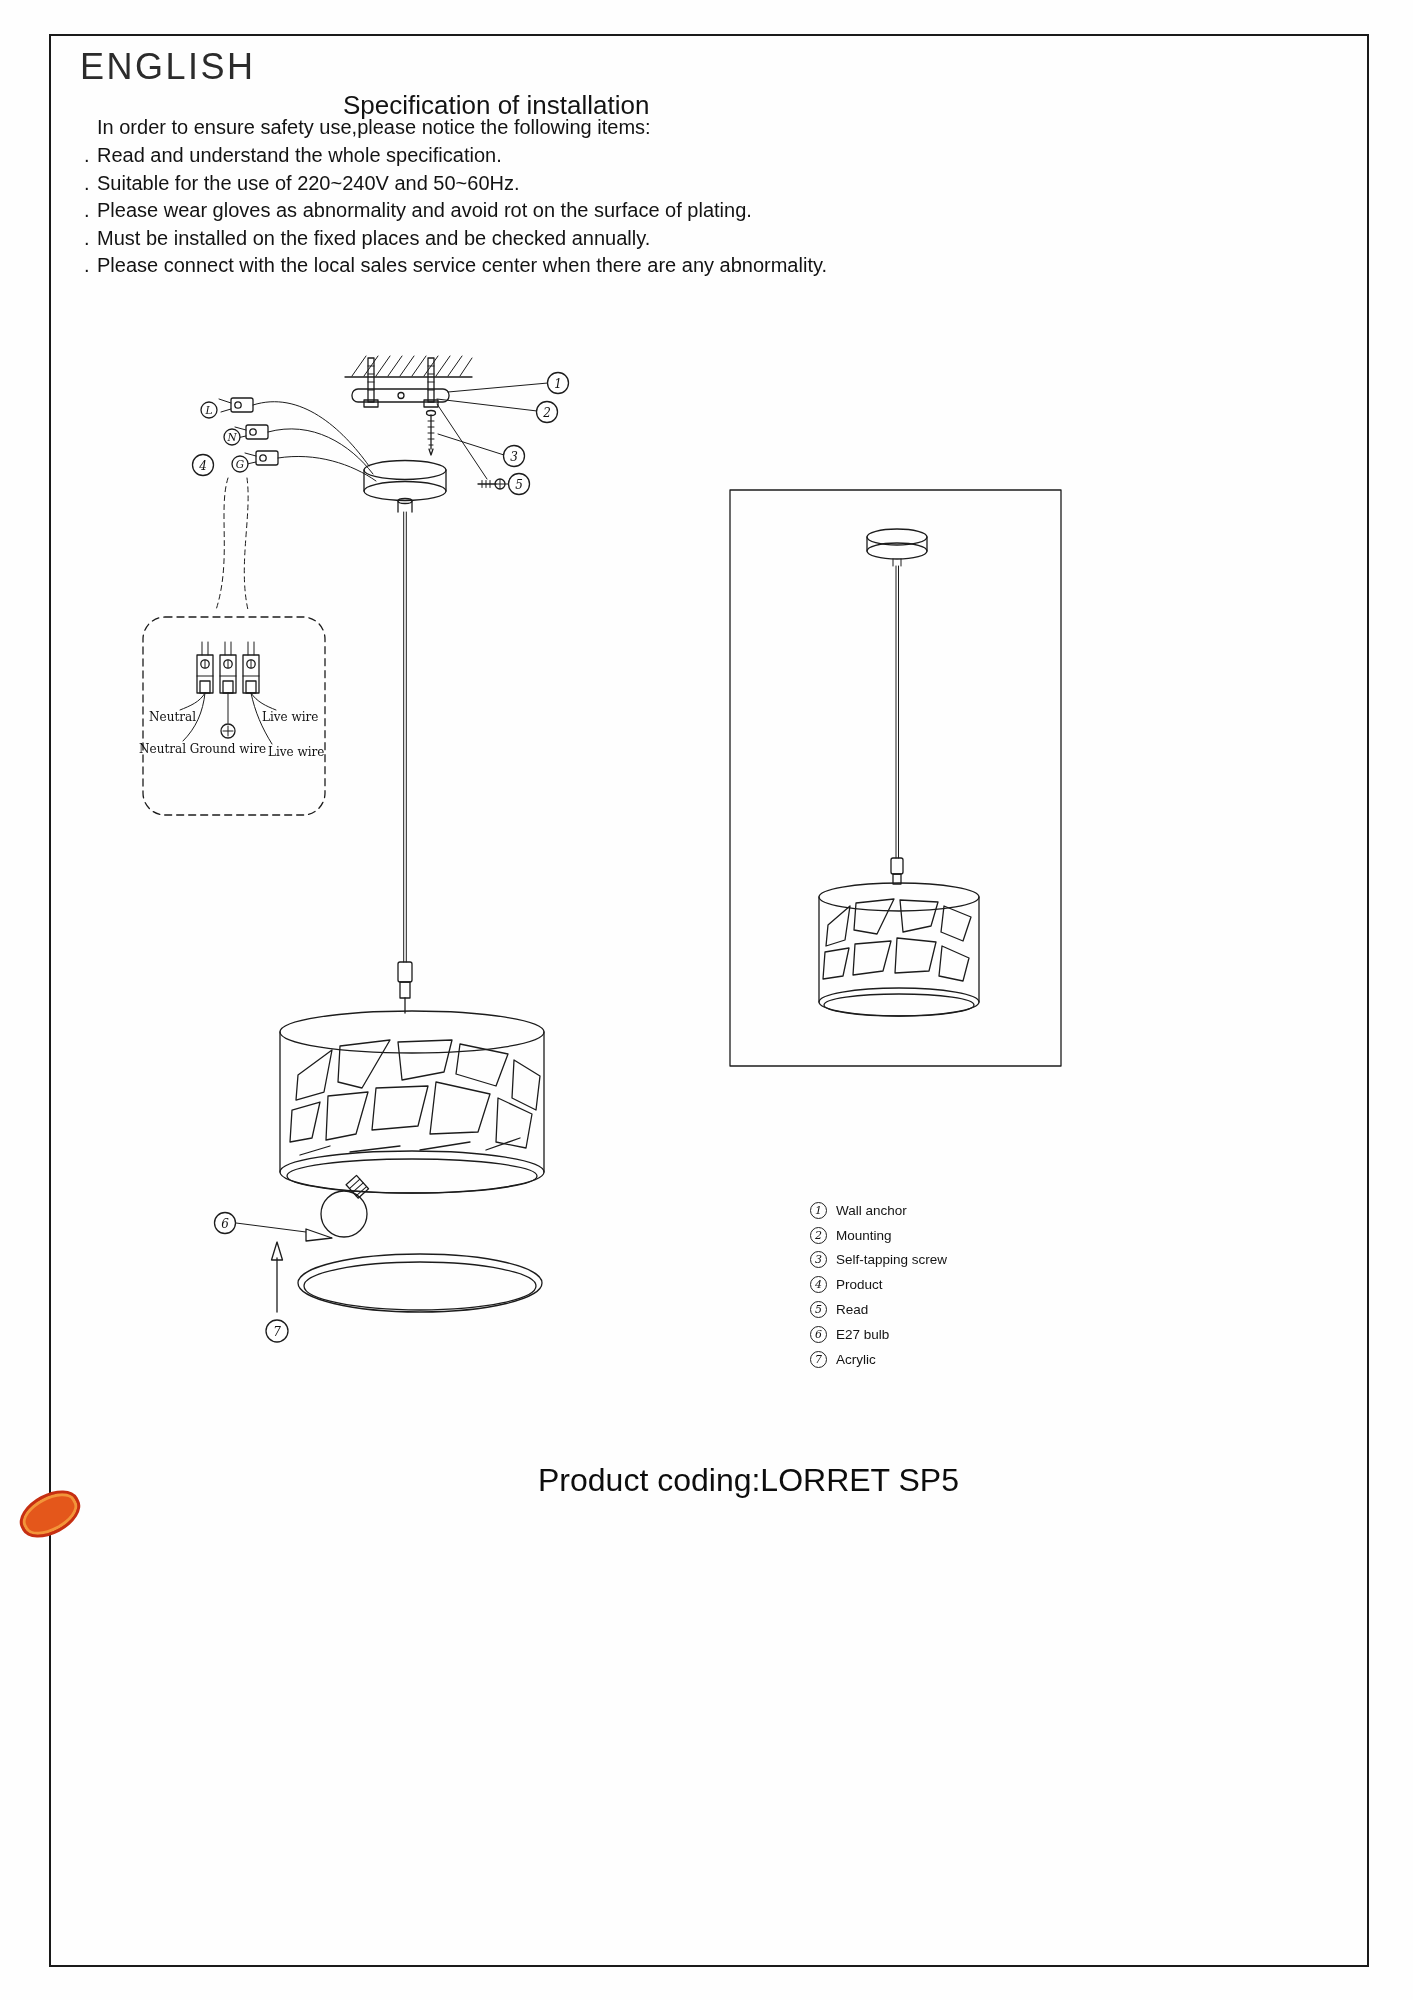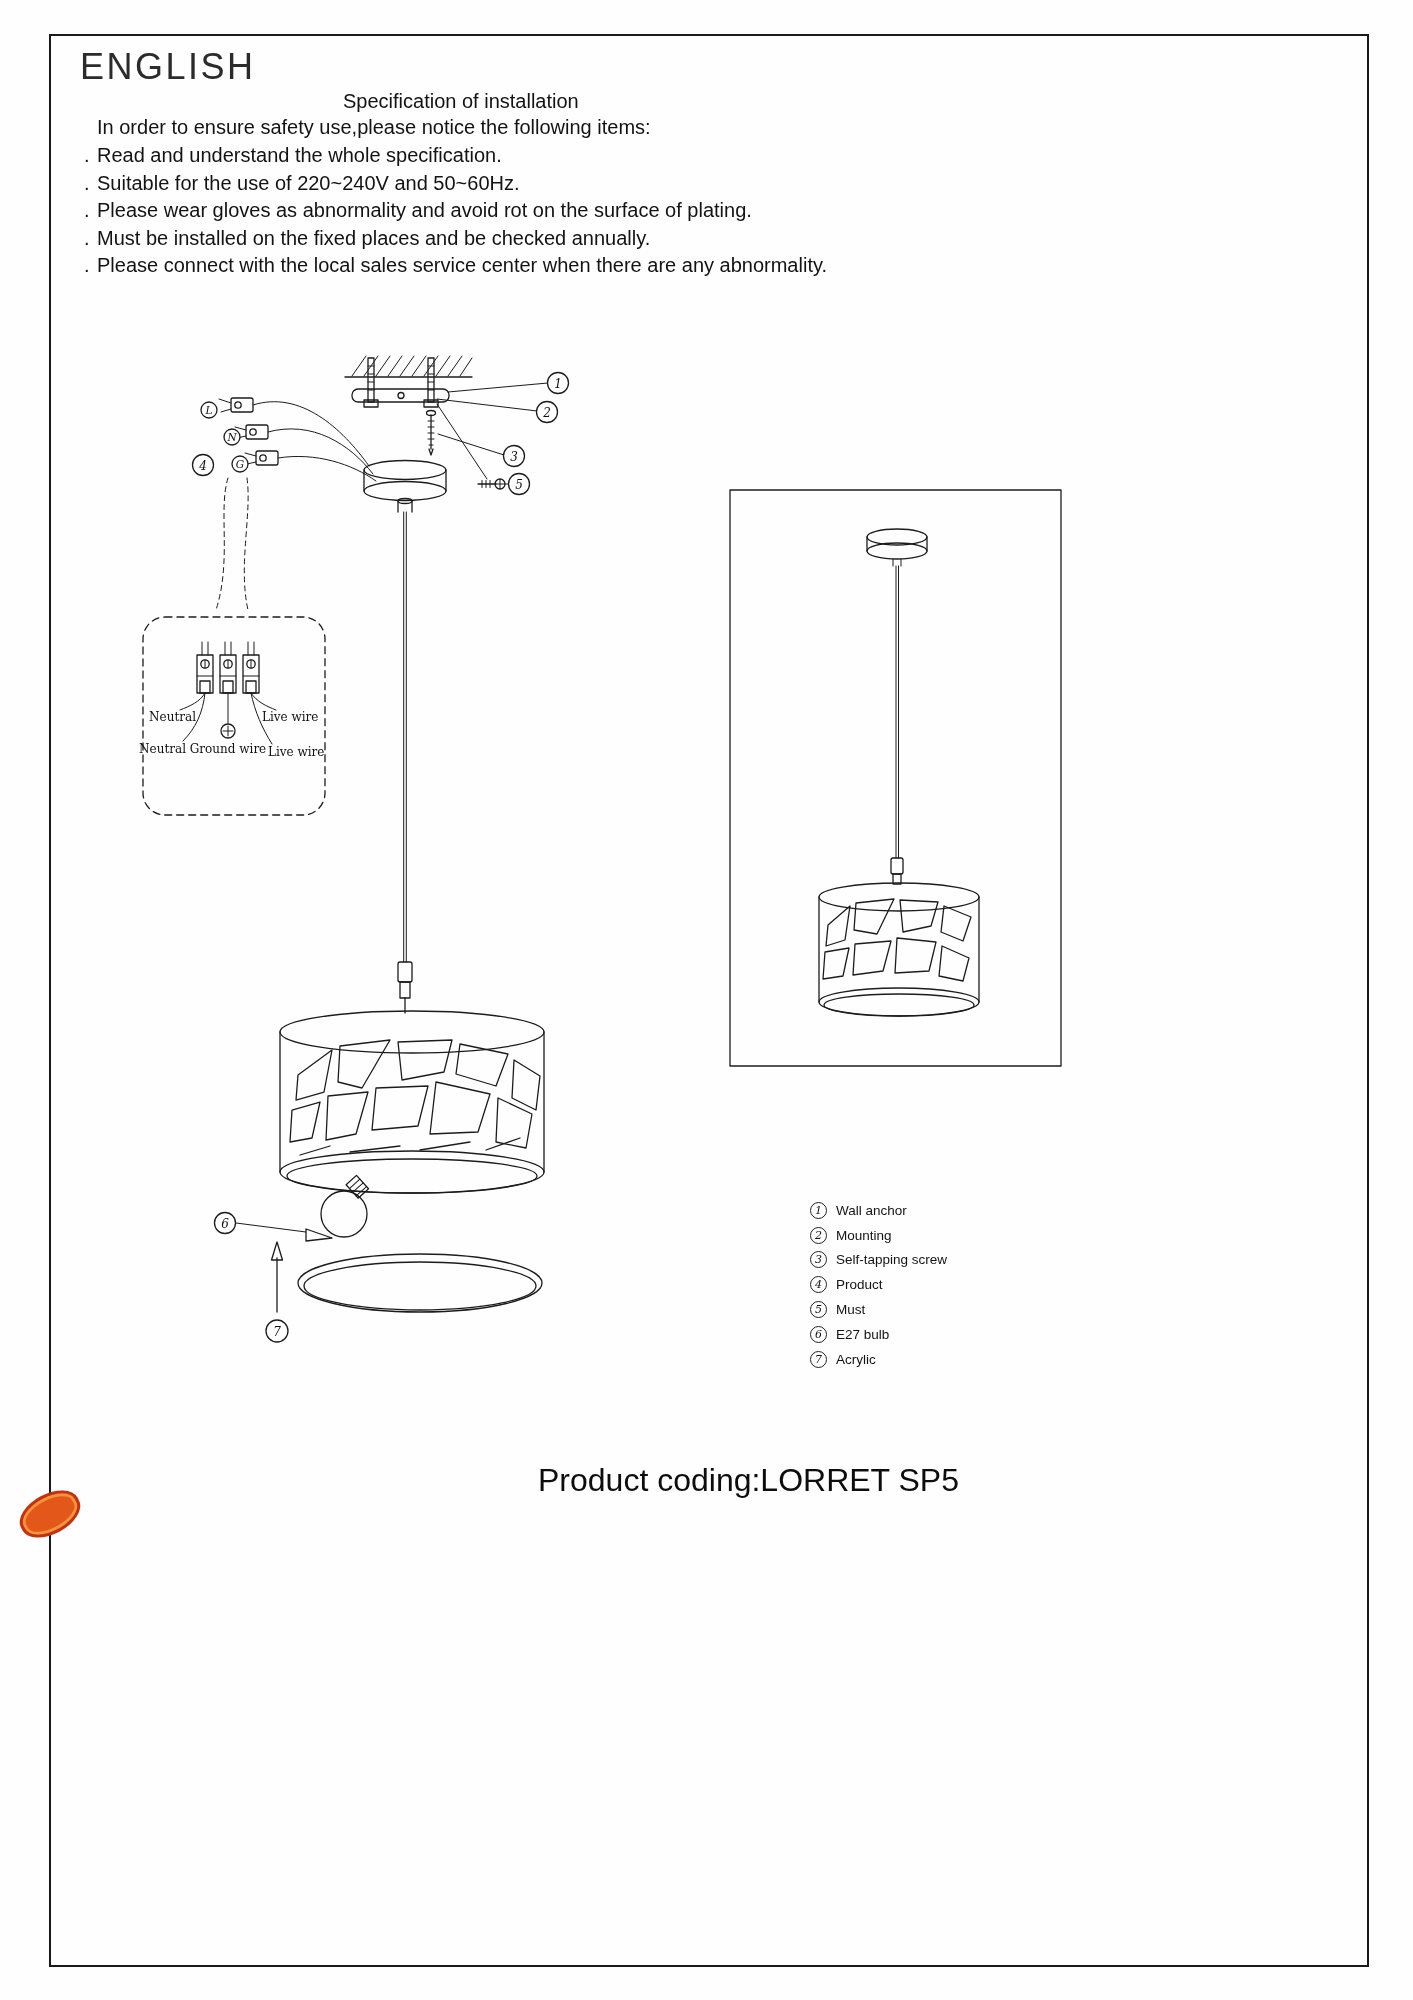--- a/index.html
+++ b/index.html
@@ -2,21 +2,21 @@
 <html><head>
 <meta charset="utf-8">
 <style>
   html,body{margin:0;padding:0;background:#ffffff;}
   .page{position:relative;width:1413px;height:2000px;background:#fefefe;overflow:hidden;
         font-family:"Liberation Sans",sans-serif;color:#131313;}
   .sheet-border{position:absolute;left:49px;top:34px;width:1316px;height:1929px;
         border:2px solid #1a1a1a;}
   .english{position:absolute;left:80px;top:46px;font-size:36px;letter-spacing:2.5px;
         font-weight:500;color:#2b2b2b;}
-  .title{position:absolute;left:343px;top:90px;font-size:20px;}
+  .title{position:absolute;left:343px;top:90px;font-size:26px;}
   .intro{position:absolute;left:97px;top:116px;font-size:20px;}
   .notices{position:absolute;left:84px;top:144px;}
   .notice{height:27.6px;font-size:20px;white-space:nowrap;}
   .notice .bullet{display:inline-block;width:13px;}
   .notice.narrow .txt{display:inline-block;transform:scaleX(0.90);transform-origin:0 50%;}
   svg.diagram{position:absolute;left:0;top:0;}
   svg.diagram *{stroke:#1c1c1c;stroke-width:1.3;fill:none;stroke-linecap:round;stroke-linejoin:round;}
   svg.diagram text{stroke:none;fill:#111;}
   svg.diagram .co circle{fill:#fff;}
   svg.diagram .co text{font:italic 12px "DejaVu Serif",serif;text-anchor:middle;}
@@ -297,21 +297,21 @@
     <div class="legend-row">
         <span class="legend-num">3</span>
         <span class="legend-label">Self-tapping screw</span>
       </div>
     <div class="legend-row">
         <span class="legend-num">4</span>
         <span class="legend-label">Product</span>
       </div>
     <div class="legend-row">
         <span class="legend-num">5</span>
-        <span class="legend-label">Must</span>
+        <span class="legend-label">Read</span>
       </div>
     <div class="legend-row">
         <span class="legend-num">6</span>
         <span class="legend-label">E27 bulb</span>
       </div>
     <div class="legend-row">
         <span class="legend-num">7</span>
         <span class="legend-label">Acrylic</span>
       </div>
   </div>

